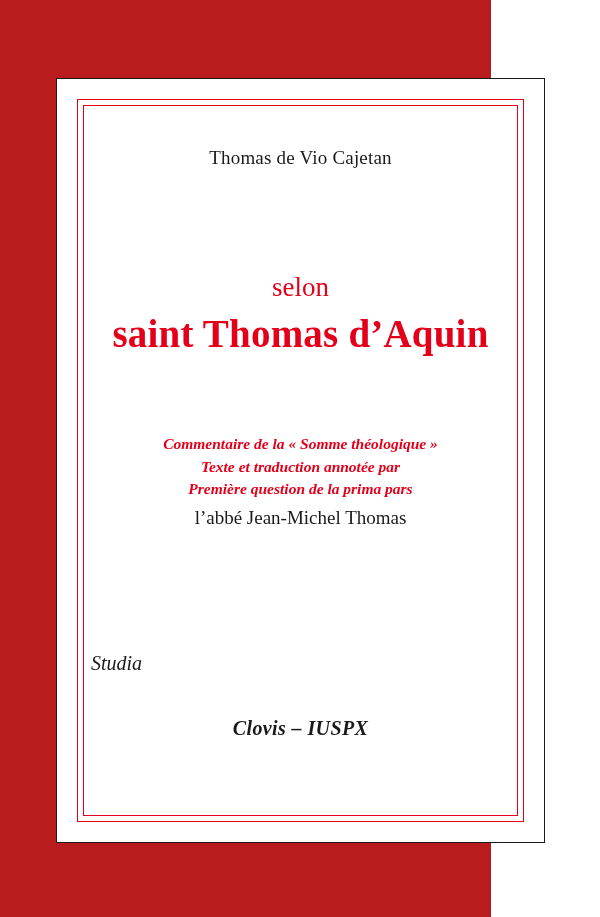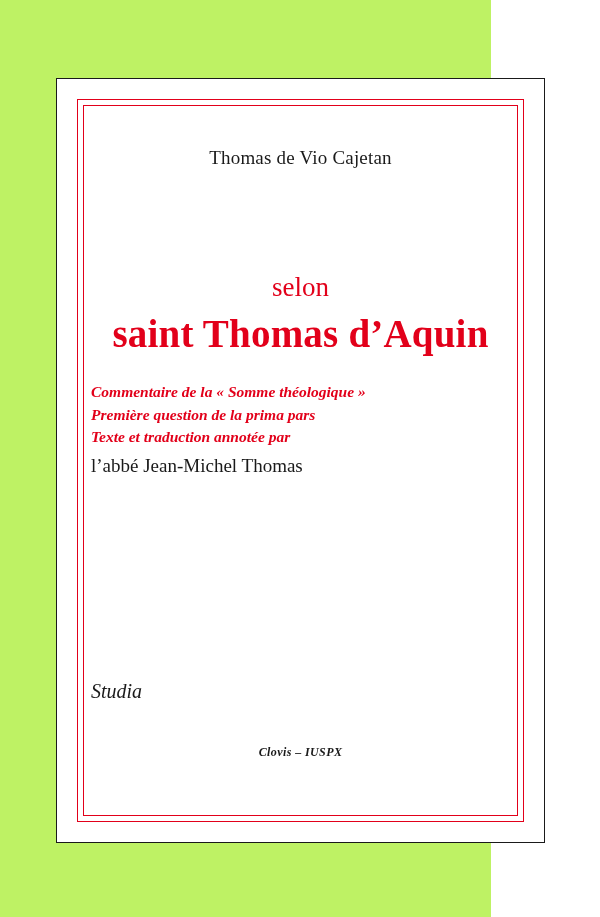--- a/index.html
+++ b/index.html
@@ -15,21 +15,21 @@
     overflow: hidden;
   }
 
   
   .page {
     position: absolute;
     left: 0;
     top: 0;
     width: 491px;
     height: 917px;
-    background: #bef264;
+    background: #b91c1c;
   }
 
   
   .cover {
     position: absolute;
     left: 56px;
     top: 78px;
     width: 489px;
     height: 765px;
     background: #ffffff;
@@ -97,22 +97,22 @@
   }
   .title-sub {
     font-size: 39px;
     font-weight: bold;
     color: #e2001a;
     line-height: 1.18;
     letter-spacing: 0.2px;
   }
 
   .subtitle-block {
-    margin-top: 24px;
-    text-align: left;
+    margin-top: 76px;
+    text-align: center;
     color: #e2001a;
   }
   .subtitle-line {
     font-style: italic;
     font-weight: bold;
     font-size: 15.5px;
     line-height: 1.45;
   }
   .editor-line {
     font-size: 19px;
@@ -129,24 +129,24 @@
 
   .collection {
     font-style: italic;
     font-size: 20px;
     color: #1a1a1a;
   }
   .publisher {
     text-align: center;
     font-style: italic;
     font-weight: bold;
-    font-size: 12px;
+    font-size: 20px;
     color: #1a1a1a;
     margin-top: 42px;
-    margin-bottom: 48px;
+    margin-bottom: 68px;
     letter-spacing: 0.4px;
   }
 </style>
 </head>
 <body>
 
 <div class="page">
   <div class="cover">
     <div class="red-frame-outer">
       <div class="red-frame-inner"></div>
@@ -156,22 +156,22 @@
 
       <div class="author">Thomas de Vio Cajetan</div>
 
       <div class="title-block">
         <div class="title-conn">selon</div>
         <div class="title-sub">saint Thomas d’Aquin</div>
       </div>
 
       <div class="subtitle-block">
         <div class="subtitle-line">Commentaire de la « Somme théologique »</div>
+        <div class="subtitle-line">Texte et traduction annotée par</div>
         <div class="subtitle-line">Première question de la prima pars</div>
-        <div class="subtitle-line">Texte et traduction annotée par</div>
         <div class="editor-line">l’abbé Jean-Michel Thomas</div>
       </div>
 
       <div class="spacer"></div>
 
       <div class="collection">Studia</div>
 
       <div class="publisher">Clovis – IUSPX</div>
 
     </div>

